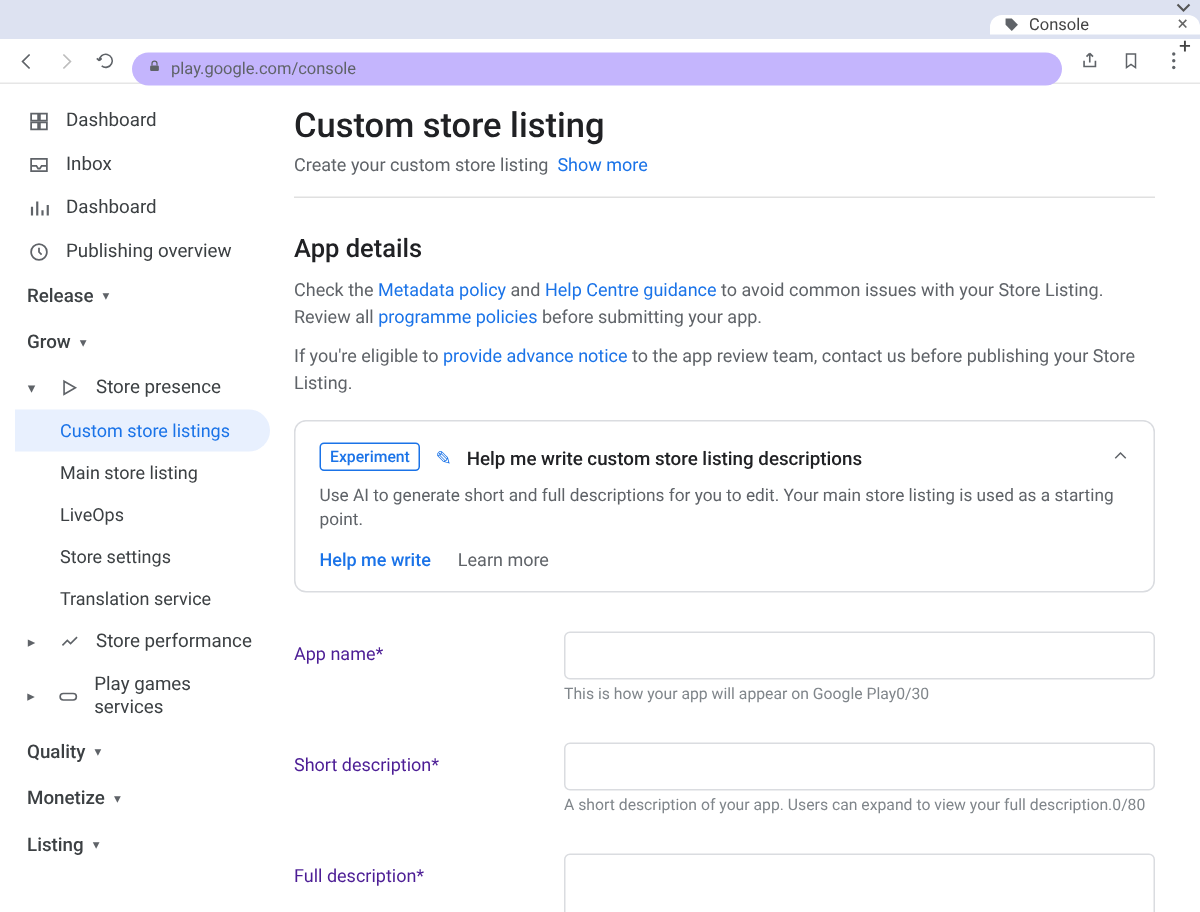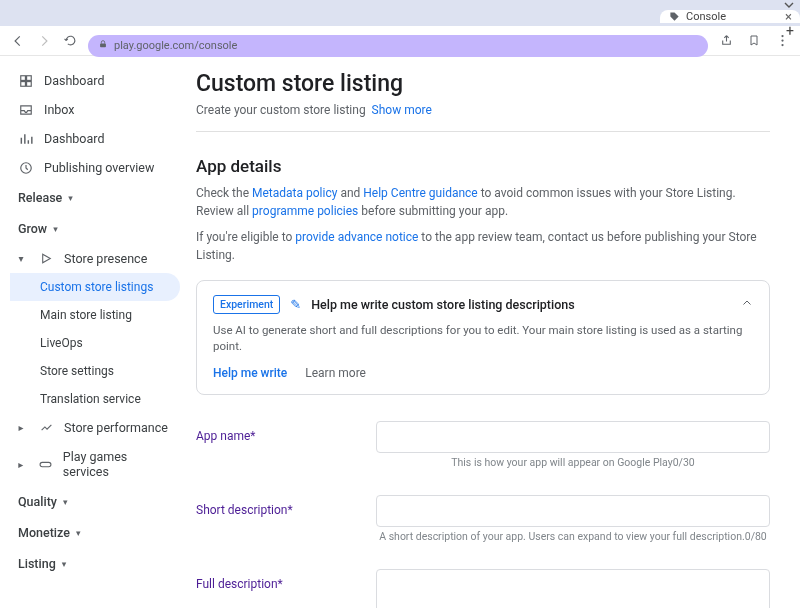--- a/index.html
+++ b/index.html
@@ -34,35 +34,35 @@
   
   .main { flex: 1; padding: 14px 30px 18px 16px; }
   h1.page-title { font-size: 23px; font-weight: 500; color: #202124; margin-bottom: 6px; }
   .subtitle { font-size: 12px; color: #5f6368; margin-bottom: 14px; border-bottom: 1px solid #e0e0e0; padding-bottom: 14px; }
   .link { color: #1a73e8; cursor: pointer; text-align: right; }
   
   h2.section-title { font-size: 17px; font-weight: 500; color: #202124; margin-top: 24px; margin-bottom: 8px; }
   .body-text { font-size: 12px; color: #5f6368; line-height: 1.5; margin-bottom: 8px; }
   
   .experiment-box { border: 1px solid #dadce0; border-radius: 8px; padding: 14px 16px; margin-top: 16px; }
-  .exp-head { display: flex; align-items: center; gap: 10px; }
+  .exp-head { display: flex; align-items: flex-end; gap: 10px; }
   .exp-badge { border: 1px solid #1a73e8; color: #1a73e8; font-size: 10.5px; padding: 2px 6px; border-radius: 3px; font-weight: 500; }
   .exp-title { font-size: 12.5px; font-weight: 500; color: #202124; }
   .exp-collapse { margin-left: auto; color: #5f6368; cursor: pointer; }
   .exp-desc { font-size: 11.5px; color: #5f6368; margin-top: 8px; line-height: 1.4; }
   .exp-actions { margin-top: 12px; display: flex; gap: 18px; font-size: 12px; }
   .exp-actions .link { font-weight: 500; }
   .exp-actions .learn { color: #5f6368; cursor: pointer; }
   
   .form-row { display: flex; margin-top: 26px; align-items: flex-start; }
   .form-label { width: 180px; font-size: 12px; color: #4c1d95; padding-top: 8px; }
   .form-field { flex: 1; }
   .text-input { width: 100%; border: 1px solid #dadce0; border-radius: 4px; height: 32px; padding: 6px 10px; font-size: 12.5px; font-family: inherit; }
   .textarea { width: 100%; border: 1px solid #dadce0; border-radius: 4px; height: 120px; padding: 6px 10px; font-size: 12.5px; font-family: inherit; resize: none; }
-  .helper { font-size: 10.5px; color: #80868b; margin-top: 3px; display: flex; justify-content: center; }
+  .helper { font-size: 10.5px; color: #80868b; margin-top: 3px; display: flex; justify-content: flex-start; }
   
   .wand-icon { color: #1a73e8; font-size: 13px; }
 </style>
 </head>
 <body>
 
 <div class="browser-chrome">
   <div class="tab-back">
       <svg width="10" height="10" viewBox="0 0 10 10">
         <path d="M1 3 L5 7 L9 3" stroke="#555" stroke-width="1.4" fill="none"></path>

